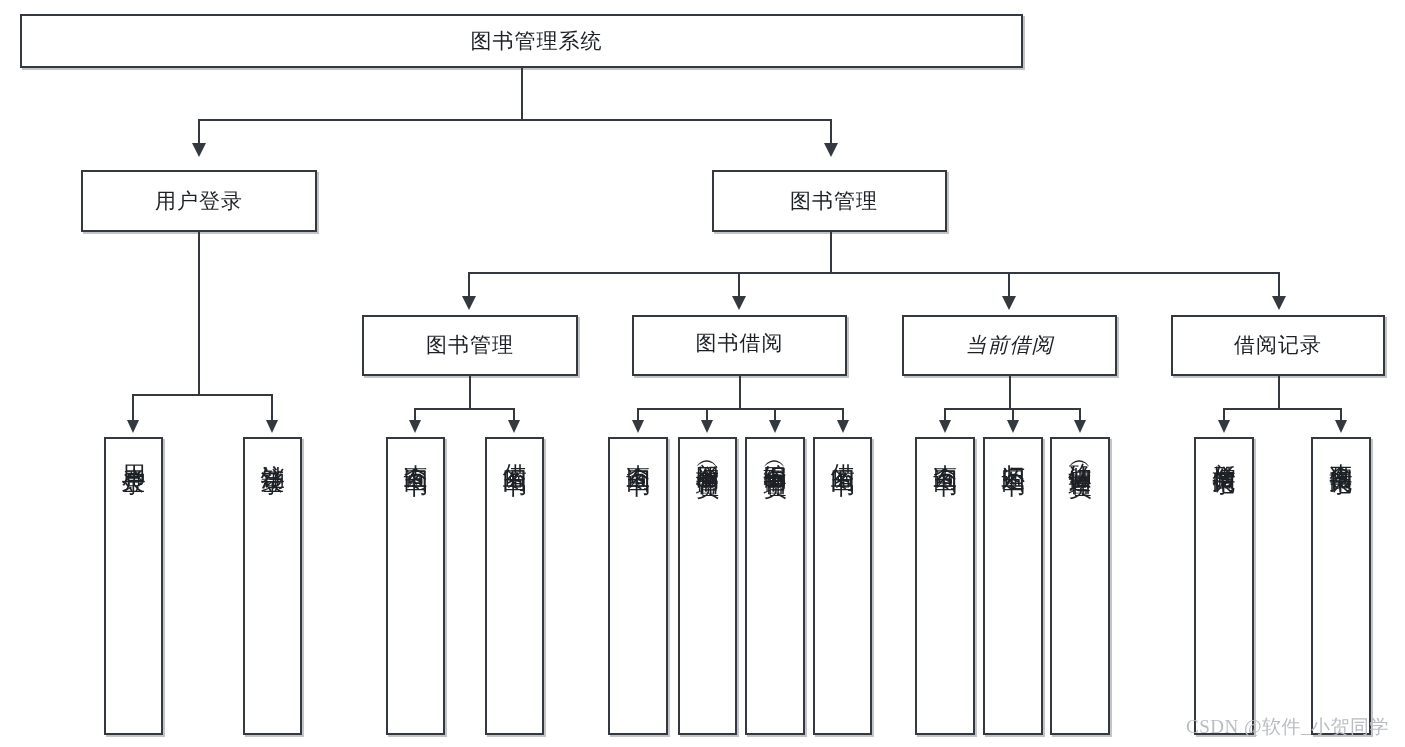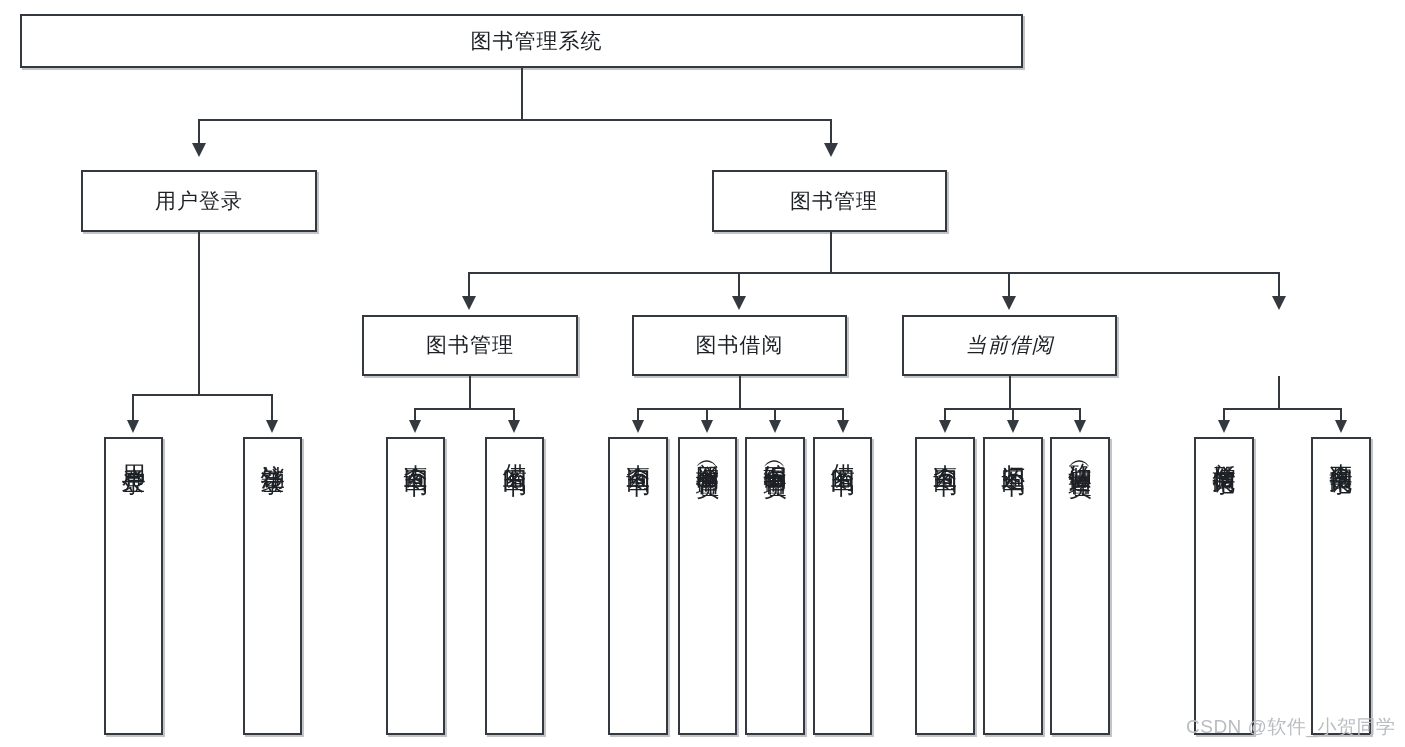--- a/index.html
+++ b/index.html
@@ -58,21 +58,21 @@
   }
 
   
   #watermark{
     position:absolute;
     left:1186px;top:714px;
     font-size:19px;
     color:#b9bcc0;
     white-space:nowrap;
     letter-spacing:.5px;
-    font-family:Liberation Sans, sans-serif;
+    font-family:Liberation Serif, serif;
   }
 </style>
 </head>
 <body>
 
 <div id="canvas">
 
   <div class="node h" style="left:20px;top:14px;width:1003px;height:54px;padding-left:30px;">
     <span class="lbl">图书管理系统</span>
   </div>
@@ -105,25 +105,28 @@
   <div class="conn vline" style="left:738px;top:272px;height:26px;"></div>
   <div class="arrow" style="left:732px;top:296px;"></div>
   <div class="conn vline" style="left:1008px;top:272px;height:26px;"></div>
   <div class="arrow" style="left:1002px;top:296px;"></div>
   <div class="conn vline" style="left:1278px;top:272px;height:26px;"></div>
   <div class="arrow" style="left:1272px;top:296px;"></div>
 
   <div class="node h" style="left:362px;top:315px;width:216px;height:61px;">
     <span class="lbl">图书管理</span>
   </div>
-  <div class="node h" style="left:632px;top:315px;width:215px;height:61px;">
+  <div class="node h" style="left:632px;top:315px;width:215px;height:61px;font-family:Liberation Mono, monospace;">
     <span class="lbl">图书借阅</span>
   </div>
   <div class="node h" style="left:902px;top:315px;width:215px;height:61px;font-style:italic;">
     <span class="lbl">当前借阅</span>
+  </div>
+  <div class="node h" style="left:1171px;top:315px;width:214px;height:61px;">
+    <span class="lbl">借阅记录</span>
   </div>
 
   <div class="conn vline" style="left:469px;top:376px;height:33px;"></div>
   <div class="conn hline" style="left:414px;top:408px;width:100px;"></div>
   <div class="conn vline" style="left:414px;top:408px;height:14px;"></div>
   <div class="arrow slim" style="left:409px;top:420px;"></div>
   <div class="conn vline" style="left:513px;top:408px;height:14px;"></div>
   <div class="arrow slim" style="left:508px;top:420px;"></div>
 
   <div class="conn vline" style="left:739px;top:376px;height:33px;"></div>

